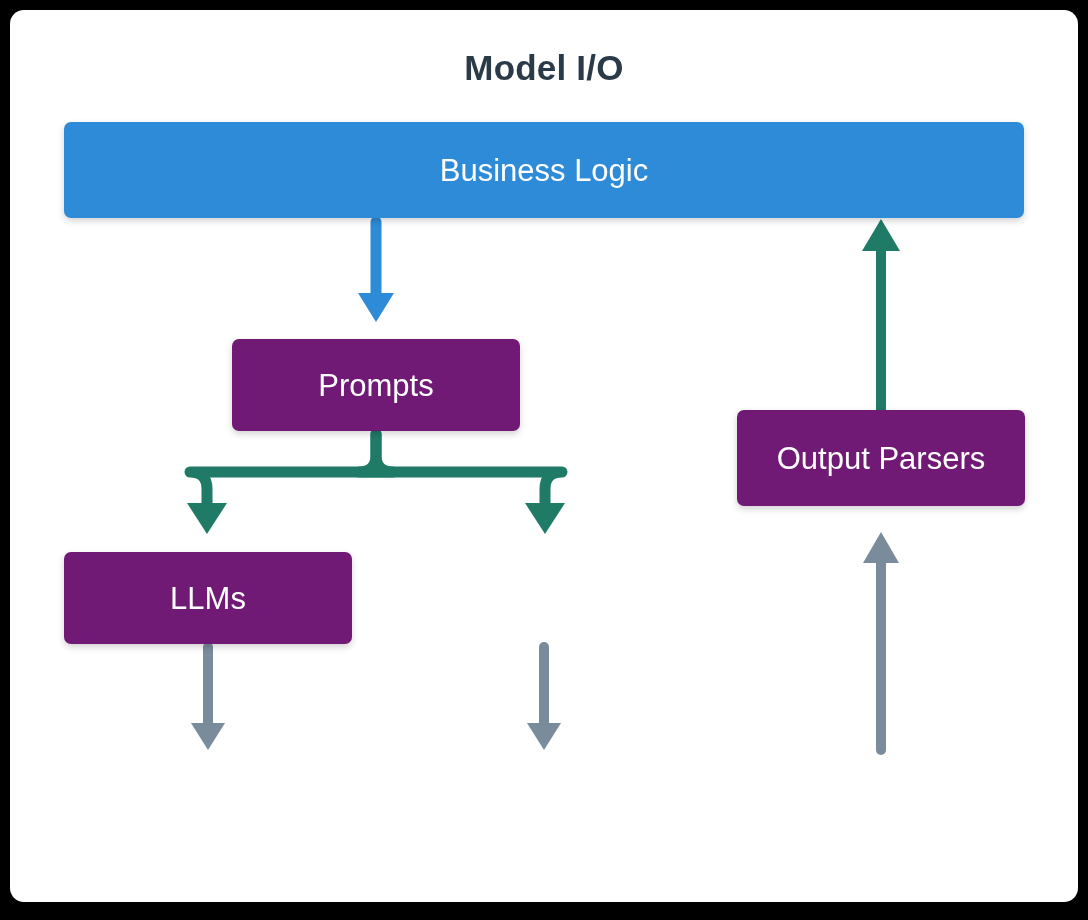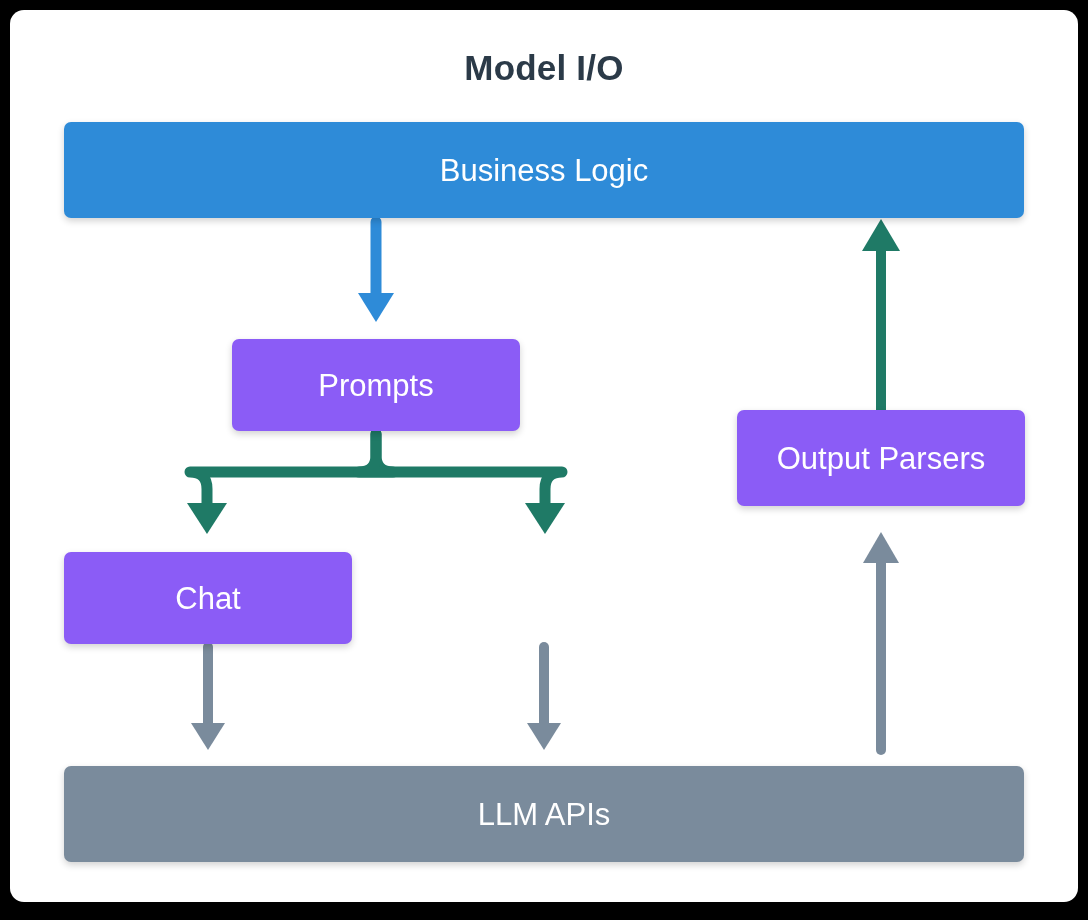--- a/index.html
+++ b/index.html
@@ -54,21 +54,21 @@
     font-size: 31px;
     font-weight: normal;
     box-shadow: 0 3px 7px rgba(0,0,0,0.18);
     box-sizing: border-box;
     line-height: 1;
     white-space: nowrap;
     margin-top: 9px;
   }
 
   .node-blue  { background: #2e8bd8; }
-  .node-green { background: #8b5cf6; }
+  .node-green { background: #701a75; }
   .node-gray  { background: #7a8b9c; }
 
   
   #node-business-logic { left: 54px;  top: 103px; width: 960px; height: 96px; }
   #node-prompts        { left: 222px; top: 320px; width: 288px; height: 92px; }
   #node-llms           { left: 54px;  top: 533px; width: 288px; height: 92px; }
   #node-chat-models    { left: 390px; top: 533px; width: 288px; height: 92px; }
   #node-output-parsers { left: 727px; top: 391px; width: 288px; height: 96px; }
   #node-llm-apis       { left: 54px;  top: 747px; width: 960px; height: 96px; }
 
@@ -137,26 +137,23 @@
 
     <div class="node node-blue" id="node-business-logic">
       <span>Business Logic</span>
     </div>
 
     <div class="node node-green" id="node-prompts">
       <span>Prompts</span>
     </div>
 
     <div class="node node-green" id="node-llms">
-      <span>Chat</span>
+      <span>LLMs</span>
     </div>
 
 
     <div class="node node-green" id="node-output-parsers">
       <span>Output Parsers</span>
     </div>
 
-    <div class="node node-gray" id="node-llm-apis">
-      <span>LLM APIs</span>
-    </div>
 
   </div>
 </div>
 
 </body></html>

